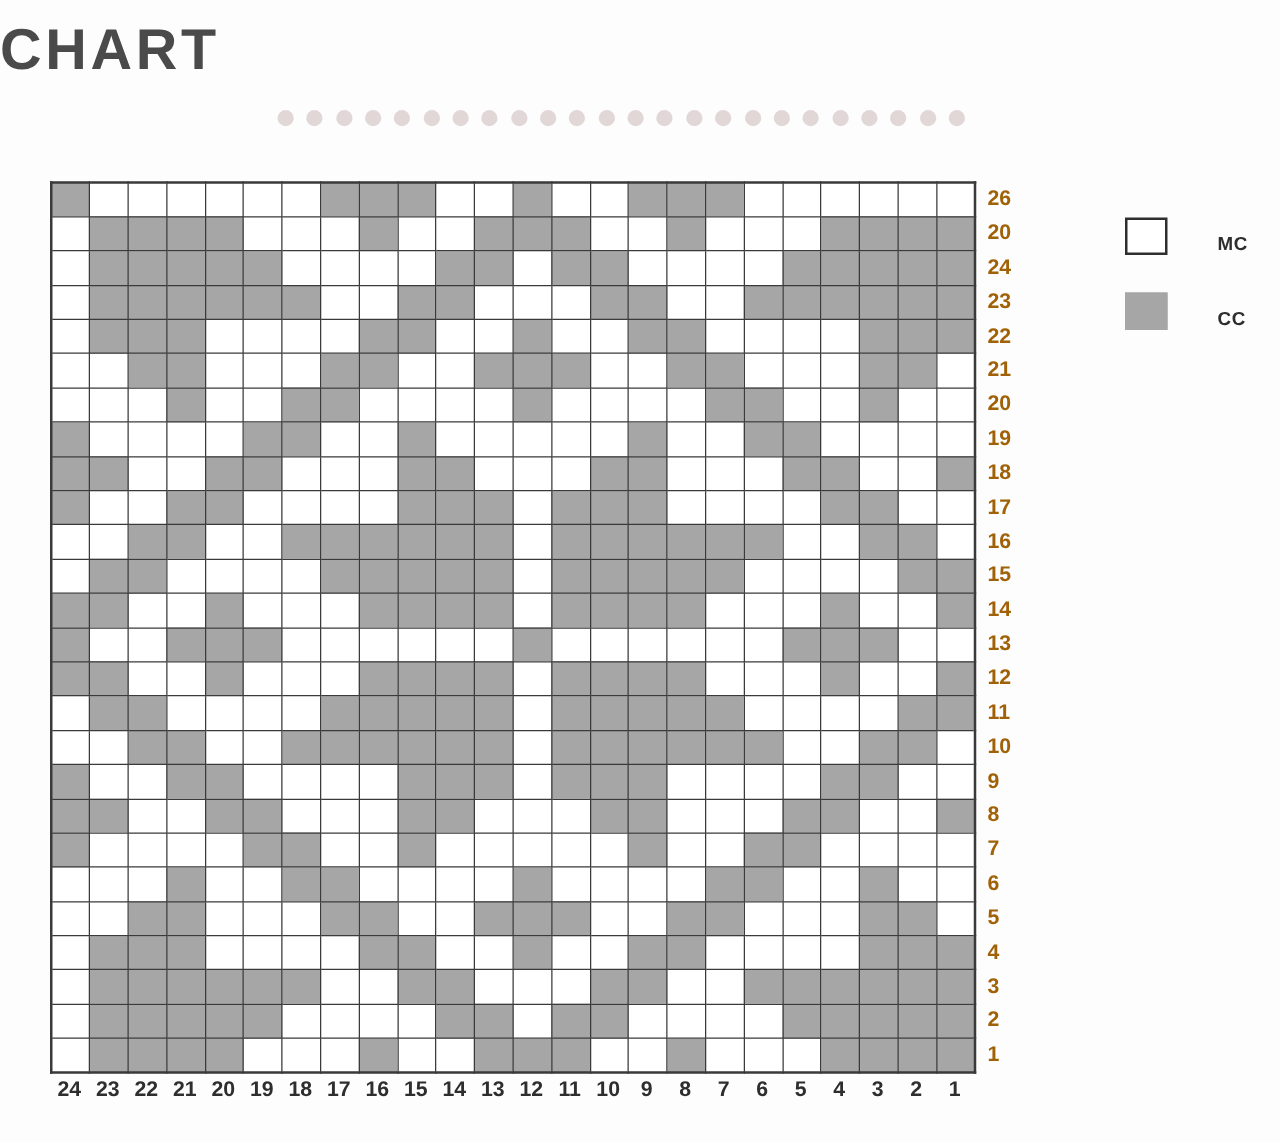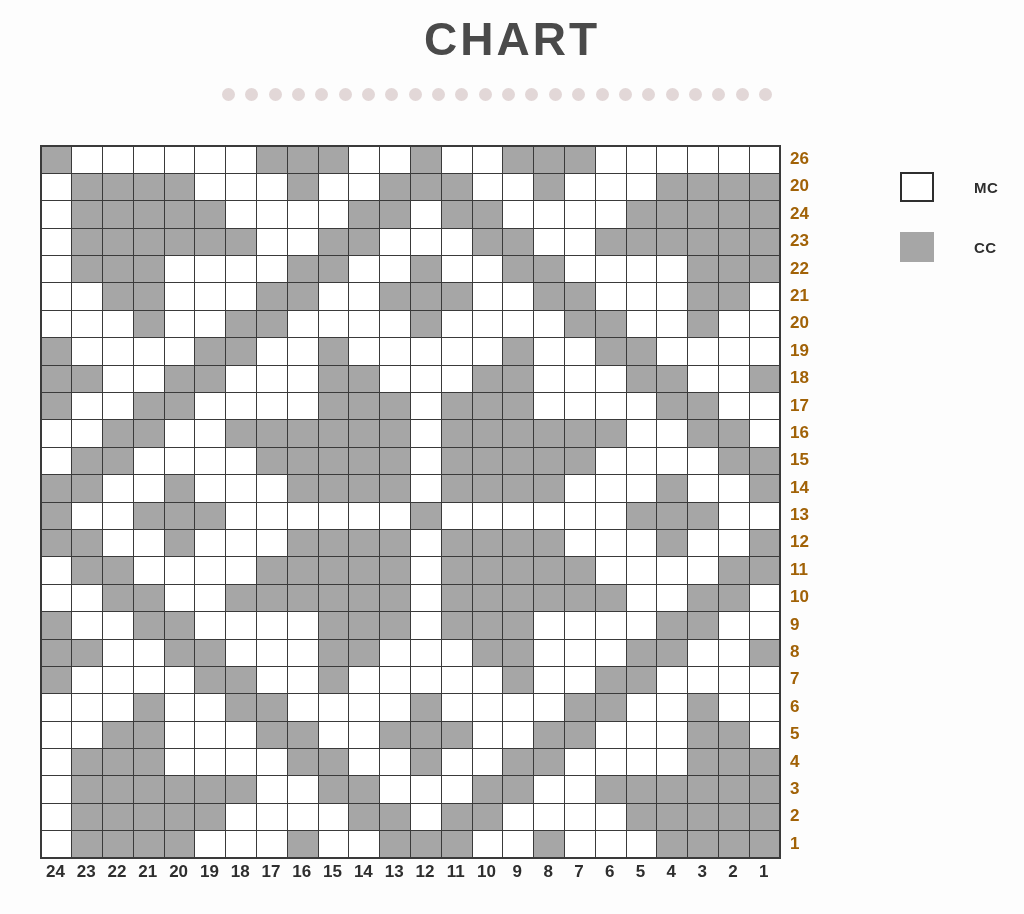--- a/index.html
+++ b/index.html
@@ -14,21 +14,21 @@
     width: 1024px; height: 914px;
     overflow: hidden;
     background: #fdfdfd;
   }
 
   
   .title {
     position: absolute;
     left: 0; top: 12px;
     width: 1024px;
-    text-align: center;
+    text-align: left;
     font-size: 46px;
     font-weight: 700;
     letter-spacing: 3px;
     color: #4a4a4a;
   }
 
   
   .dots {
     position: absolute;
     left: 222px; top: 88px;
@@ -94,21 +94,21 @@
     color: #2e2e2e;
   }
 
   
   .legend {
     position: absolute;
     left: 900px; top: 170px;
   }
   .legend-row {
     display: flex;
-    align-items: center;
+    align-items: flex-end;
     height: 34px;
     margin-bottom: 26px;
   }
   .legend-swatch {
     width: 34px; height: 30px;
     flex: 0 0 auto;
   }
   .legend-swatch.mc {
     background: #ffffff;
     border: 2px solid #2e2e2e;

